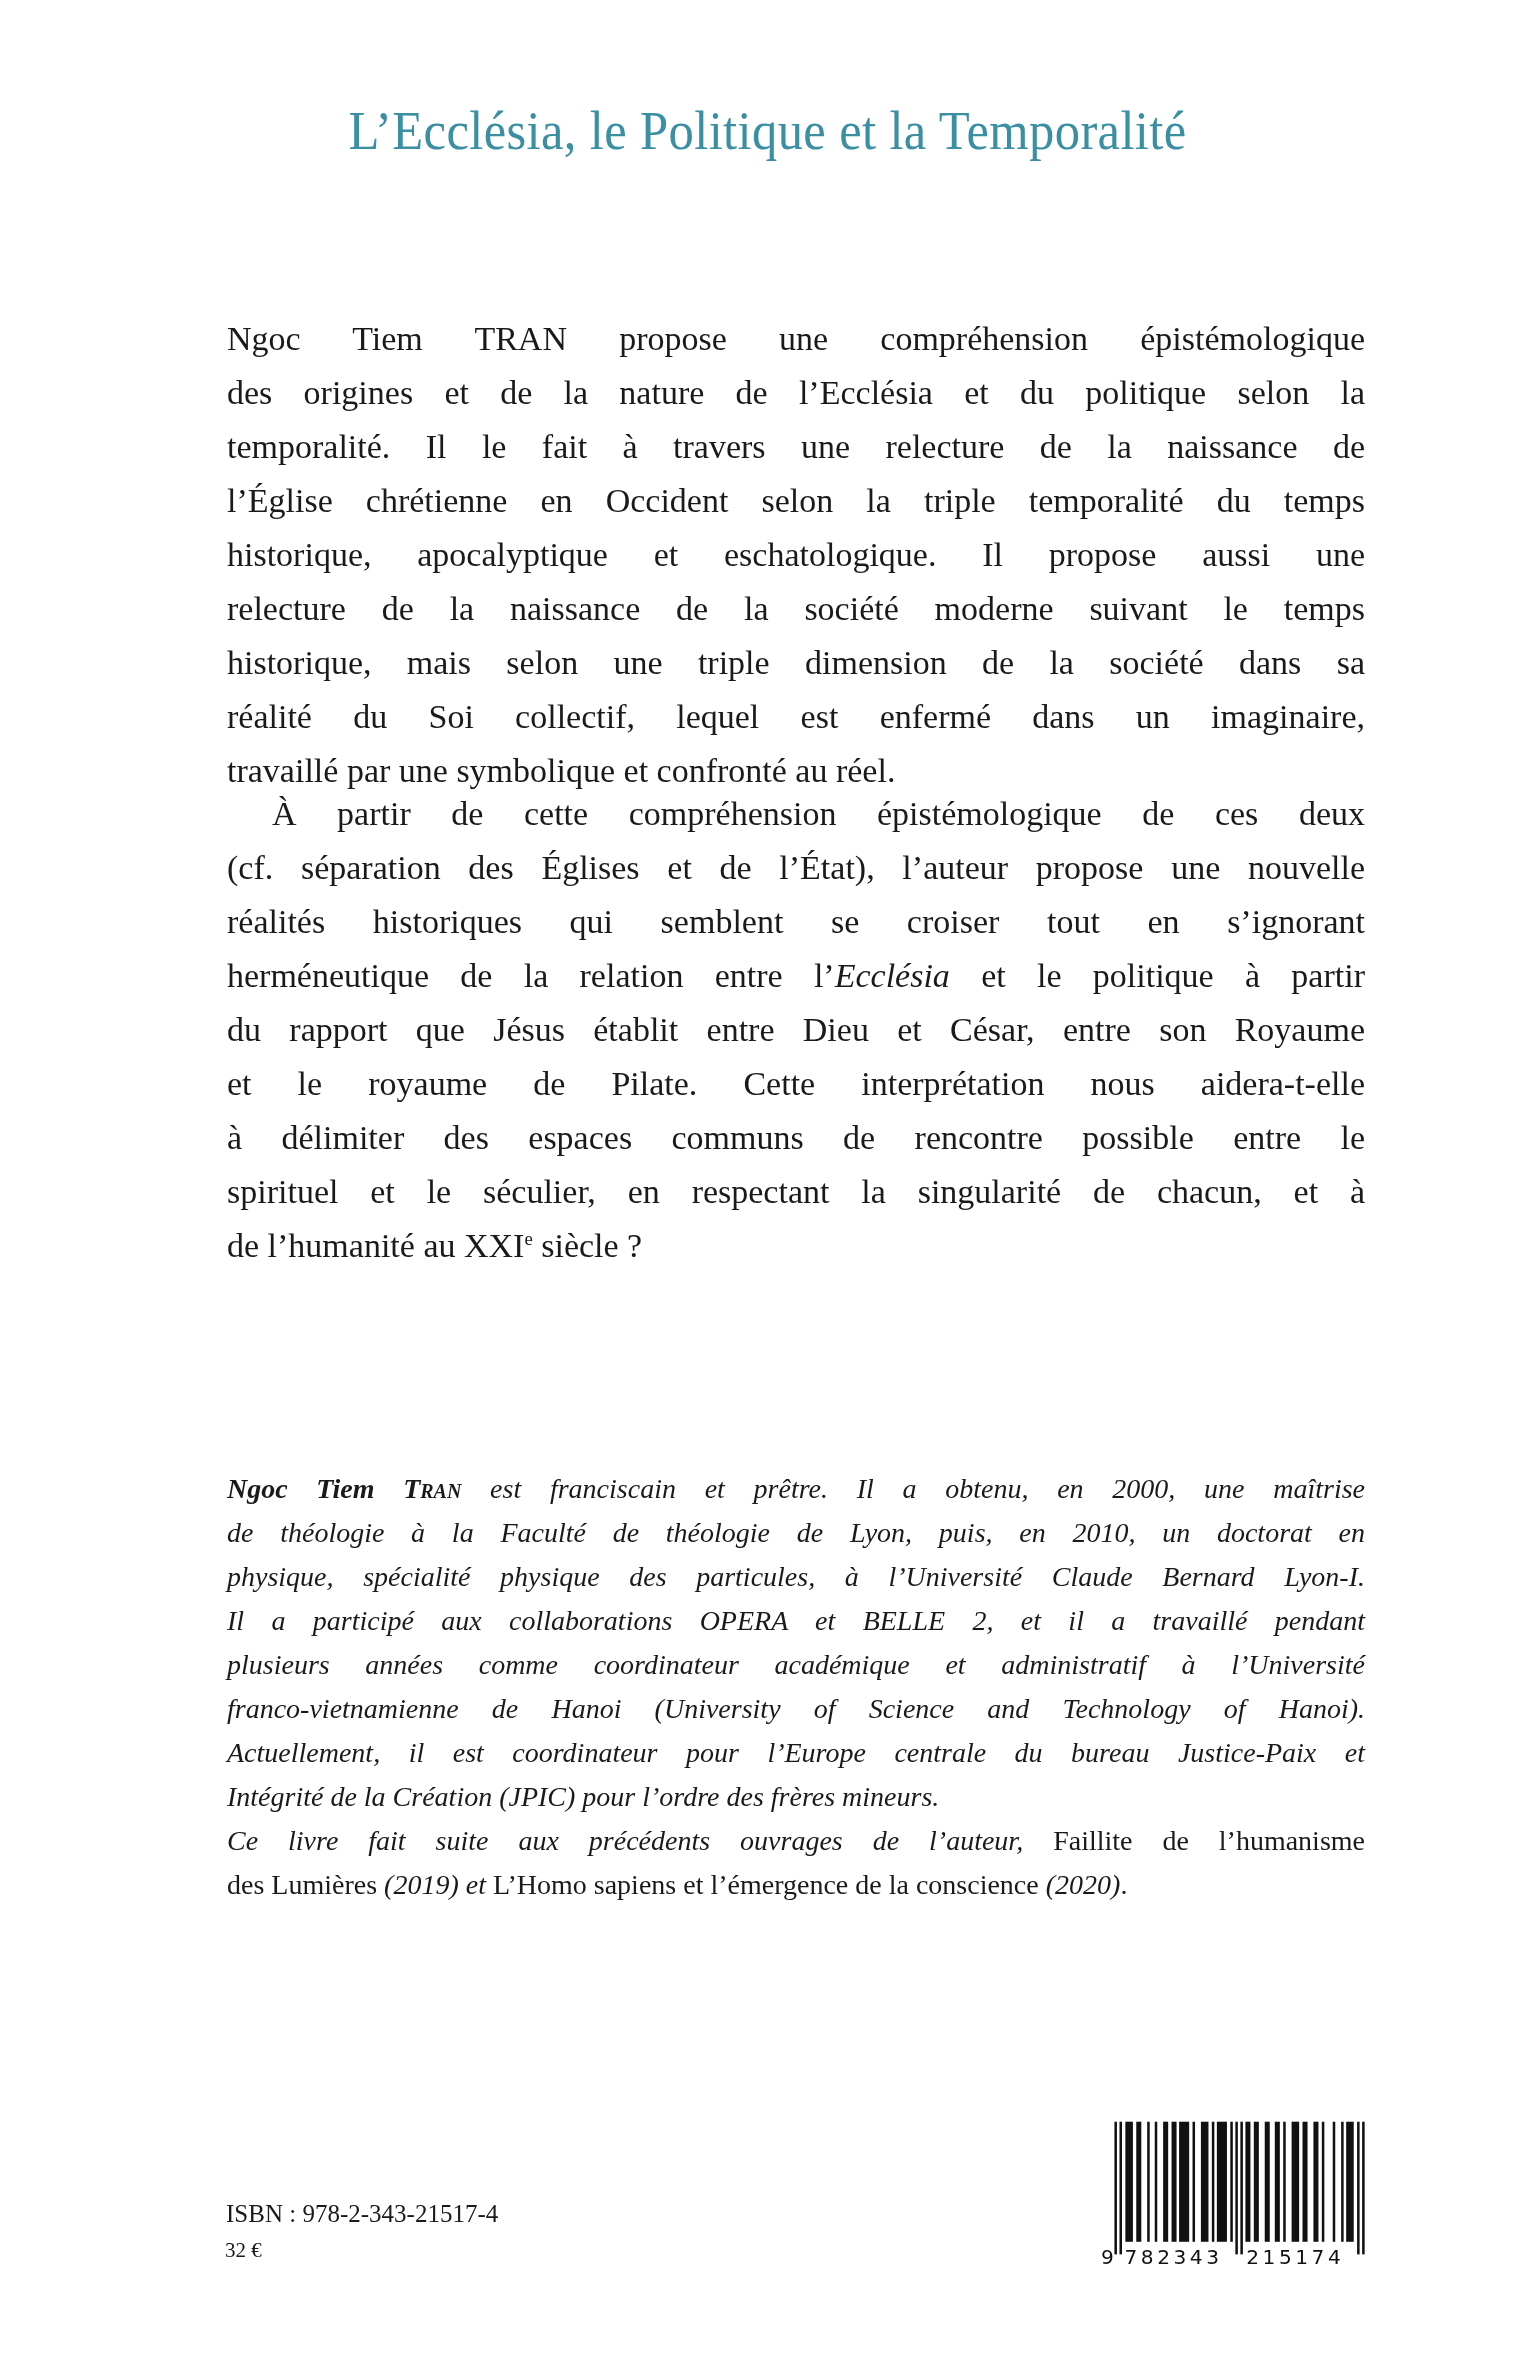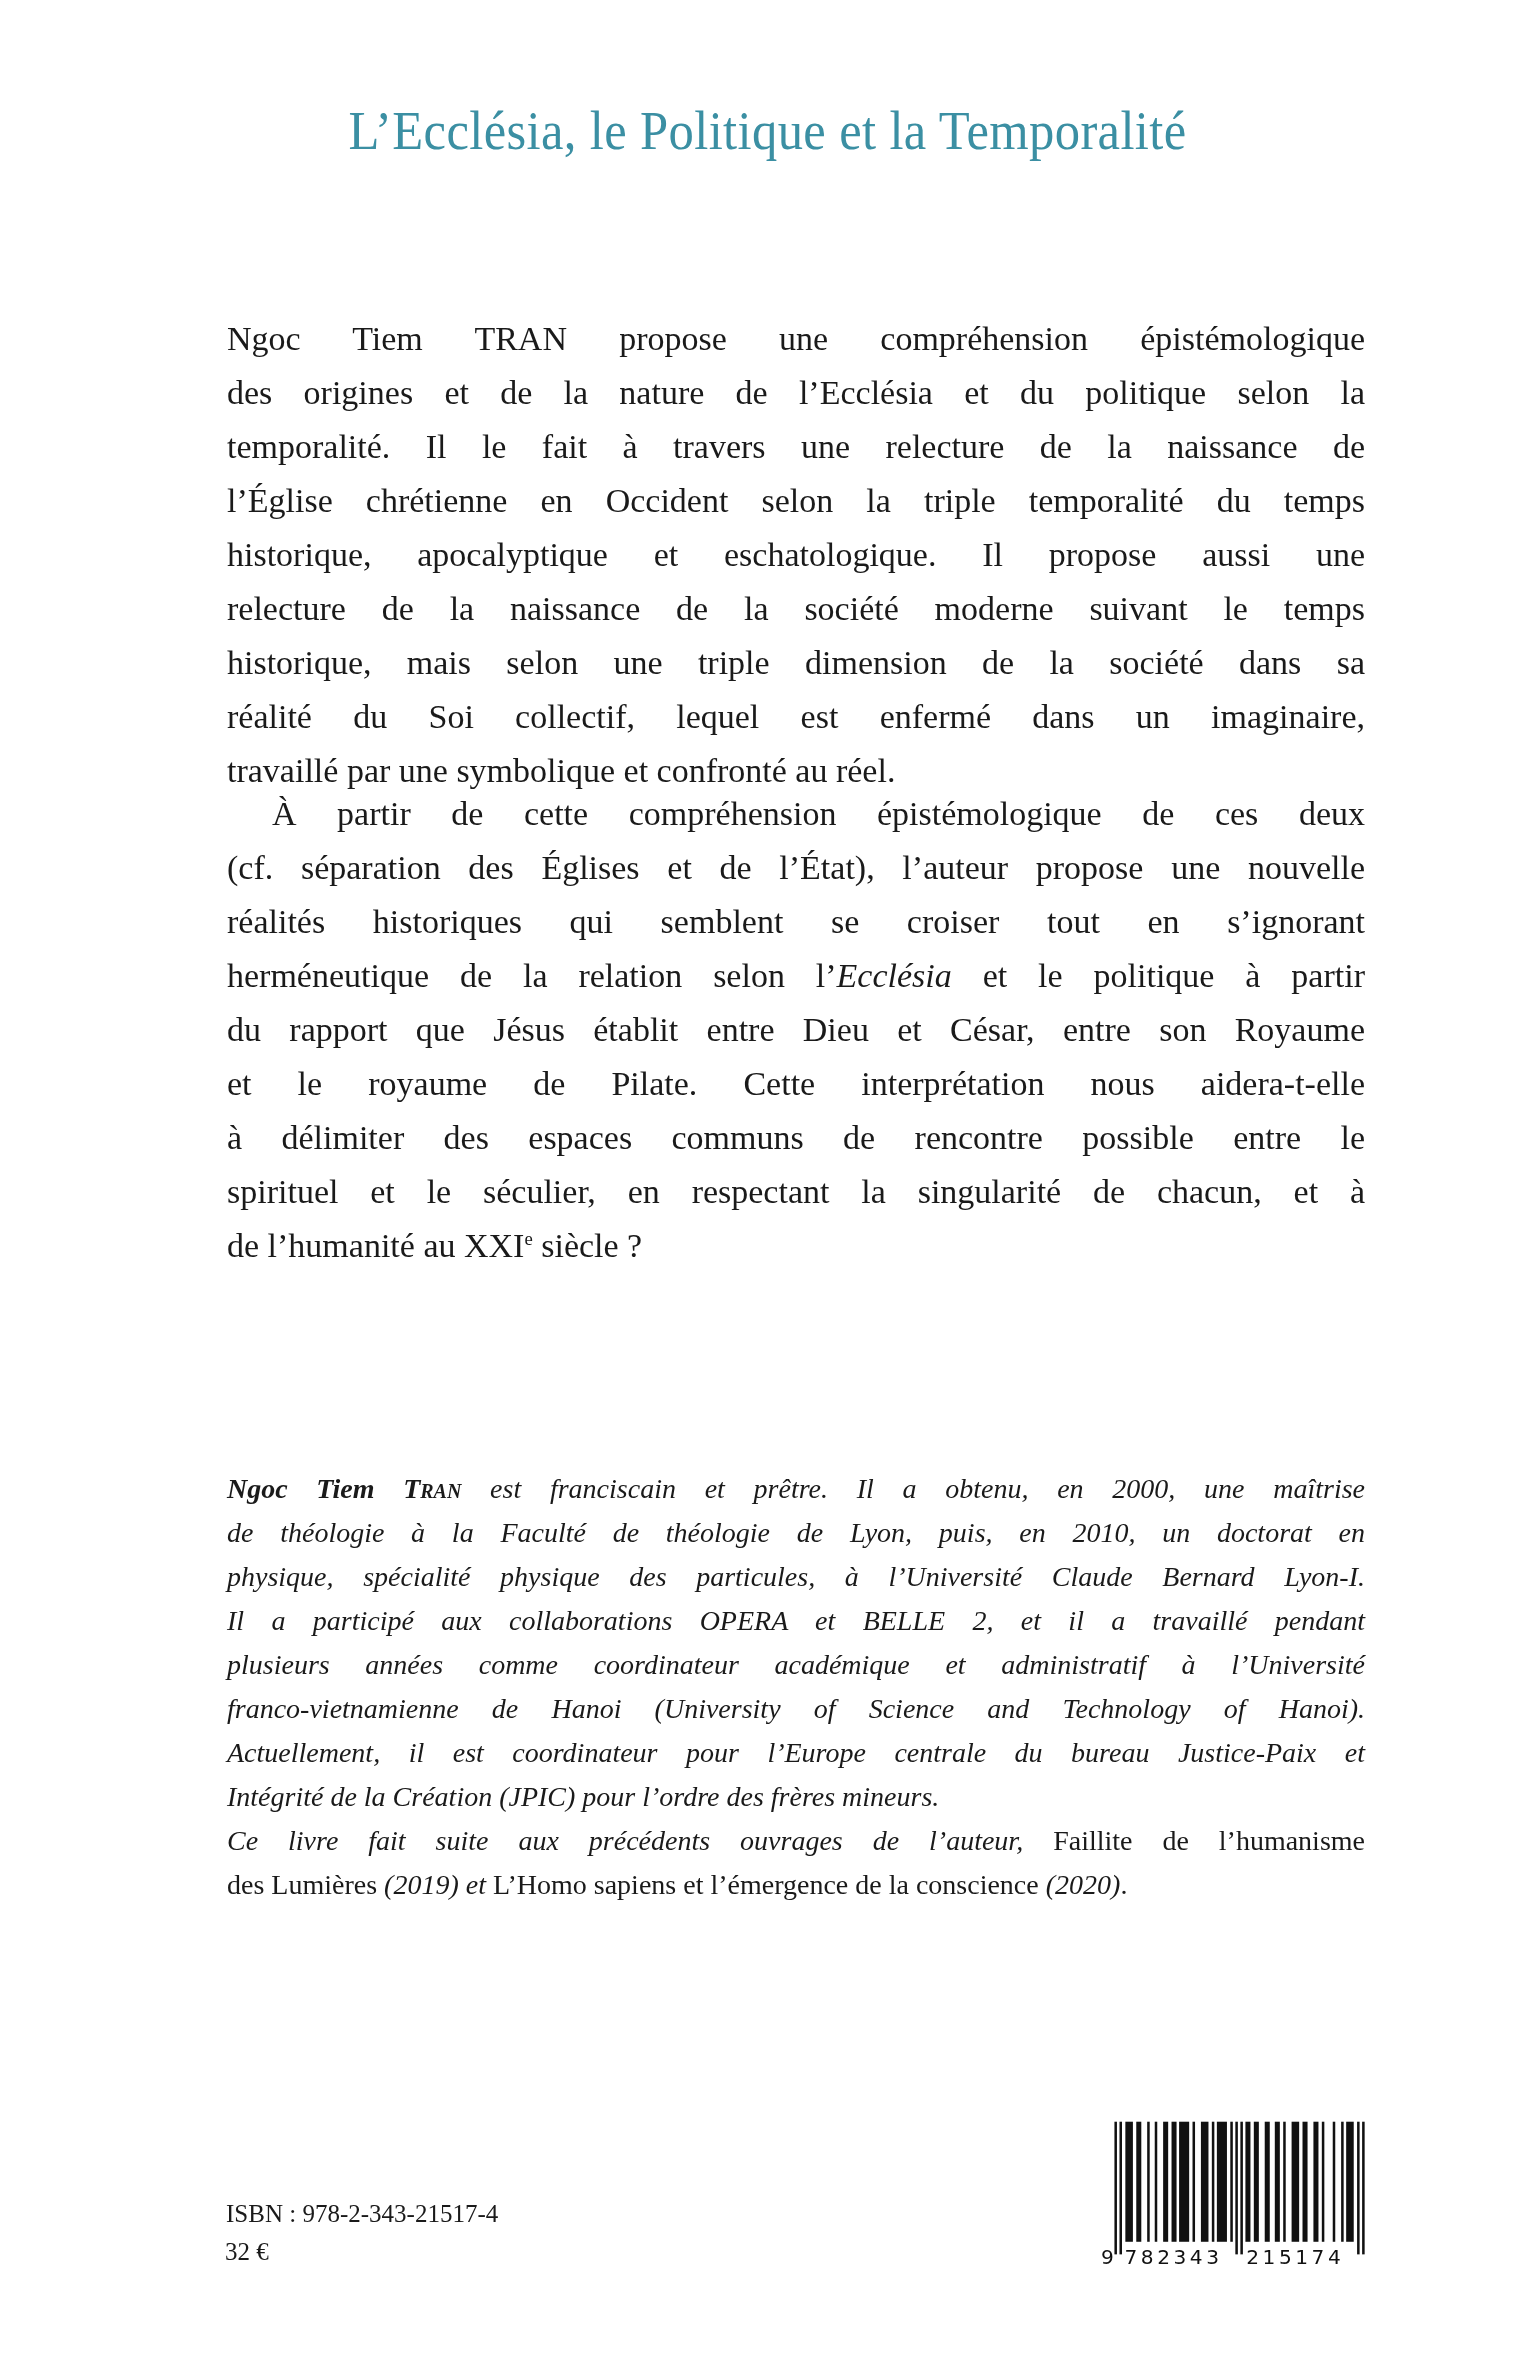--- a/index.html
+++ b/index.html
@@ -13,21 +13,21 @@
           overflow: visible; }
   .line.last { text-align-last: left; }
   .body-line { height: 54px; line-height: 54px; font-size: 34px; }
   .indent { padding-left: 45px; }
   .bio-line { height: 44px; line-height: 44px; font-size: 28px; font-style: italic; }
   .upright { font-style: normal; }
   .bold { font-weight: bold; }
   .sc { font-variant: small-caps; }
   .sup { font-size: 0.55em; vertical-align: super; line-height: 0; }
   .isbn { position: absolute; left: 226px; top: 2200px; font-size: 25px; }
-  .price { position: absolute; left: 225px; top: 2238px; font-size: 25px; }
+  .price { position: absolute; left: 225px; top: 2238px; font-size: 21px; }
   .barcode { position: absolute; left: 1101px; top: 2120px; width: 267px; height: 147px; }
   .barcode svg { display: block; }
 </style>
 </head>
 <body>
 
 <div class="title">L’Ecclésia, le Politique et la Temporalité</div>
 
 <div class="block" style="top: 312px;">
   <span class="line body-line">Ngoc Tiem TRAN propose une compréhension épistémologique</span>
@@ -38,21 +38,21 @@
   <span class="line body-line">relecture de la naissance de la société moderne suivant le temps</span>
   <span class="line body-line">historique, mais selon une triple dimension de la société dans sa</span>
   <span class="line body-line">réalité du Soi collectif, lequel est enfermé dans un imaginaire,</span>
   <span class="line body-line last">travaillé par une symbolique et confronté au réel.</span>
 </div>
 
 <div class="block" style="top: 787px;">
   <span class="line body-line indent">À partir de cette compréhension épistémologique de ces deux</span>
   <span class="line body-line">(cf. séparation des Églises et de l’État), l’auteur propose une nouvelle</span>
   <span class="line body-line">réalités historiques qui semblent se croiser tout en s’ignorant</span>
-  <span class="line body-line"><span>herméneutique de la relation selon l’</span><i>Ecclésia</i><span> et le politique à partir</span></span>
+  <span class="line body-line"><span>herméneutique de la relation entre l’</span><i>Ecclésia</i><span> et le politique à partir</span></span>
   <span class="line body-line">du rapport que Jésus établit entre Dieu et César, entre son Royaume</span>
   <span class="line body-line">et le royaume de Pilate. Cette interprétation nous aidera-t-elle</span>
   <span class="line body-line">à délimiter des espaces communs de rencontre possible entre le</span>
   <span class="line body-line">spirituel et le séculier, en respectant la singularité de chacun, et à</span>
   <span class="line body-line last"><span>de l’humanité au XXI</span><span class="sup">e</span><span> siècle ?</span></span>
 </div>
 
 <div class="block" style="top: 1467px;">
   <span class="line bio-line"><span class="bold upright-bold" style="font-style: italic;"><span>Ngoc Tiem </span><span class="sc">Tran</span></span><span> est franciscain et prêtre. Il a obtenu, en 2000, une maîtrise</span></span>
   <span class="line bio-line">de théologie à la Faculté de théologie de Lyon, puis, en 2010, un doctorat en</span>

